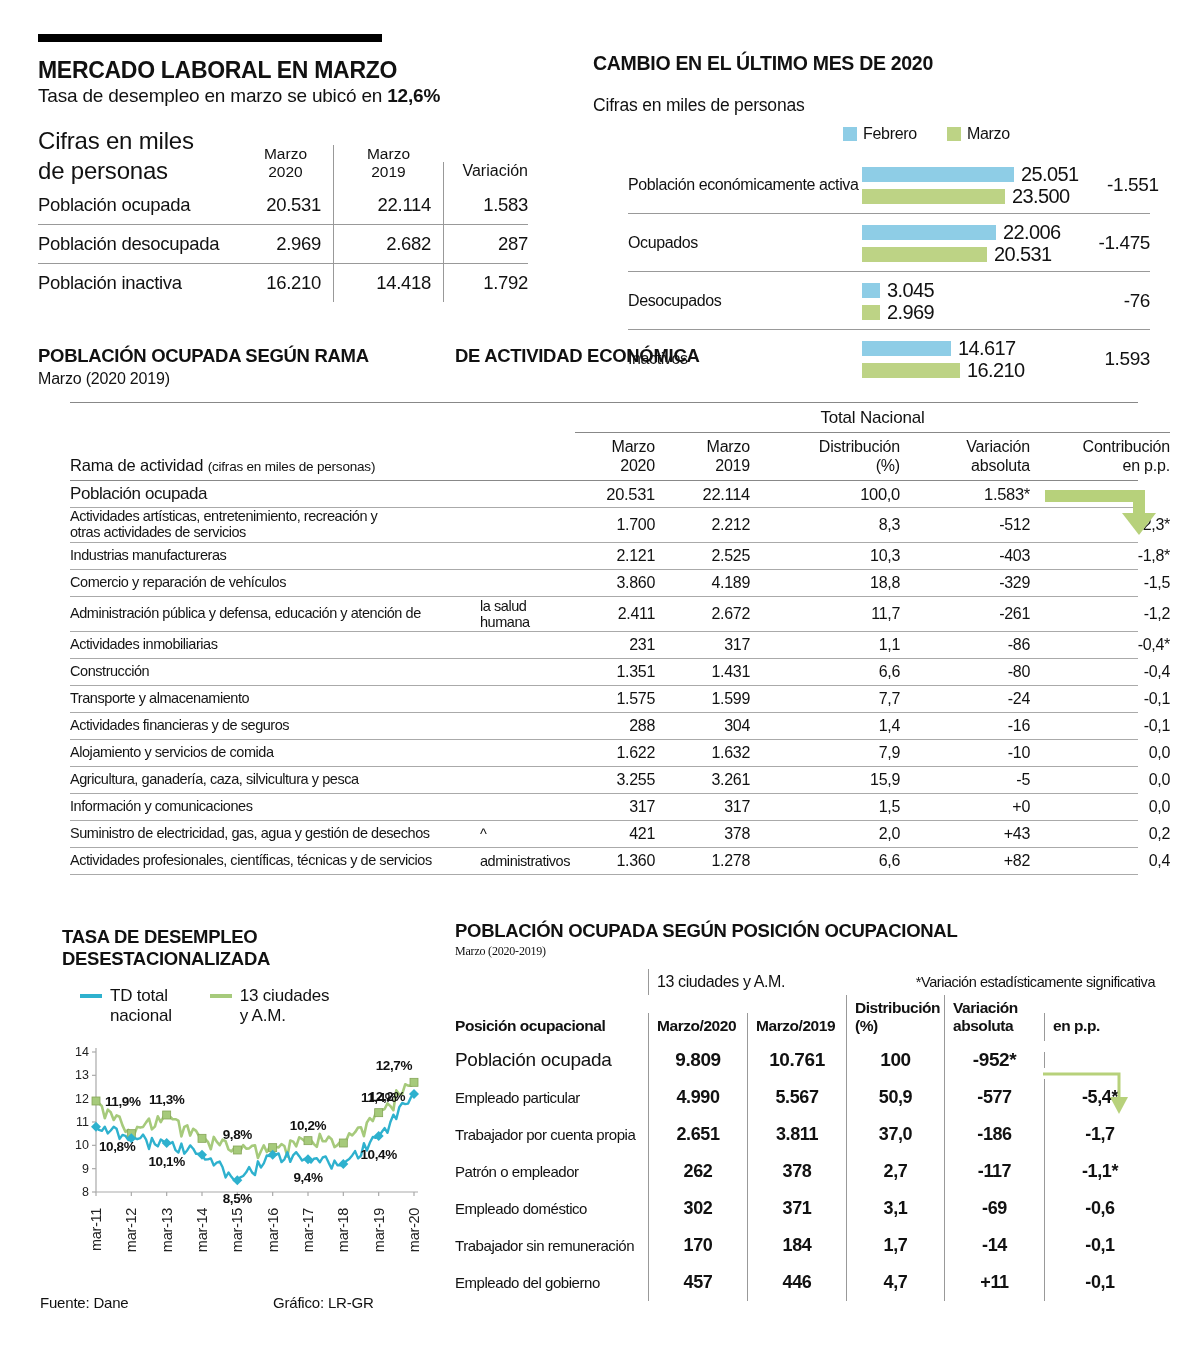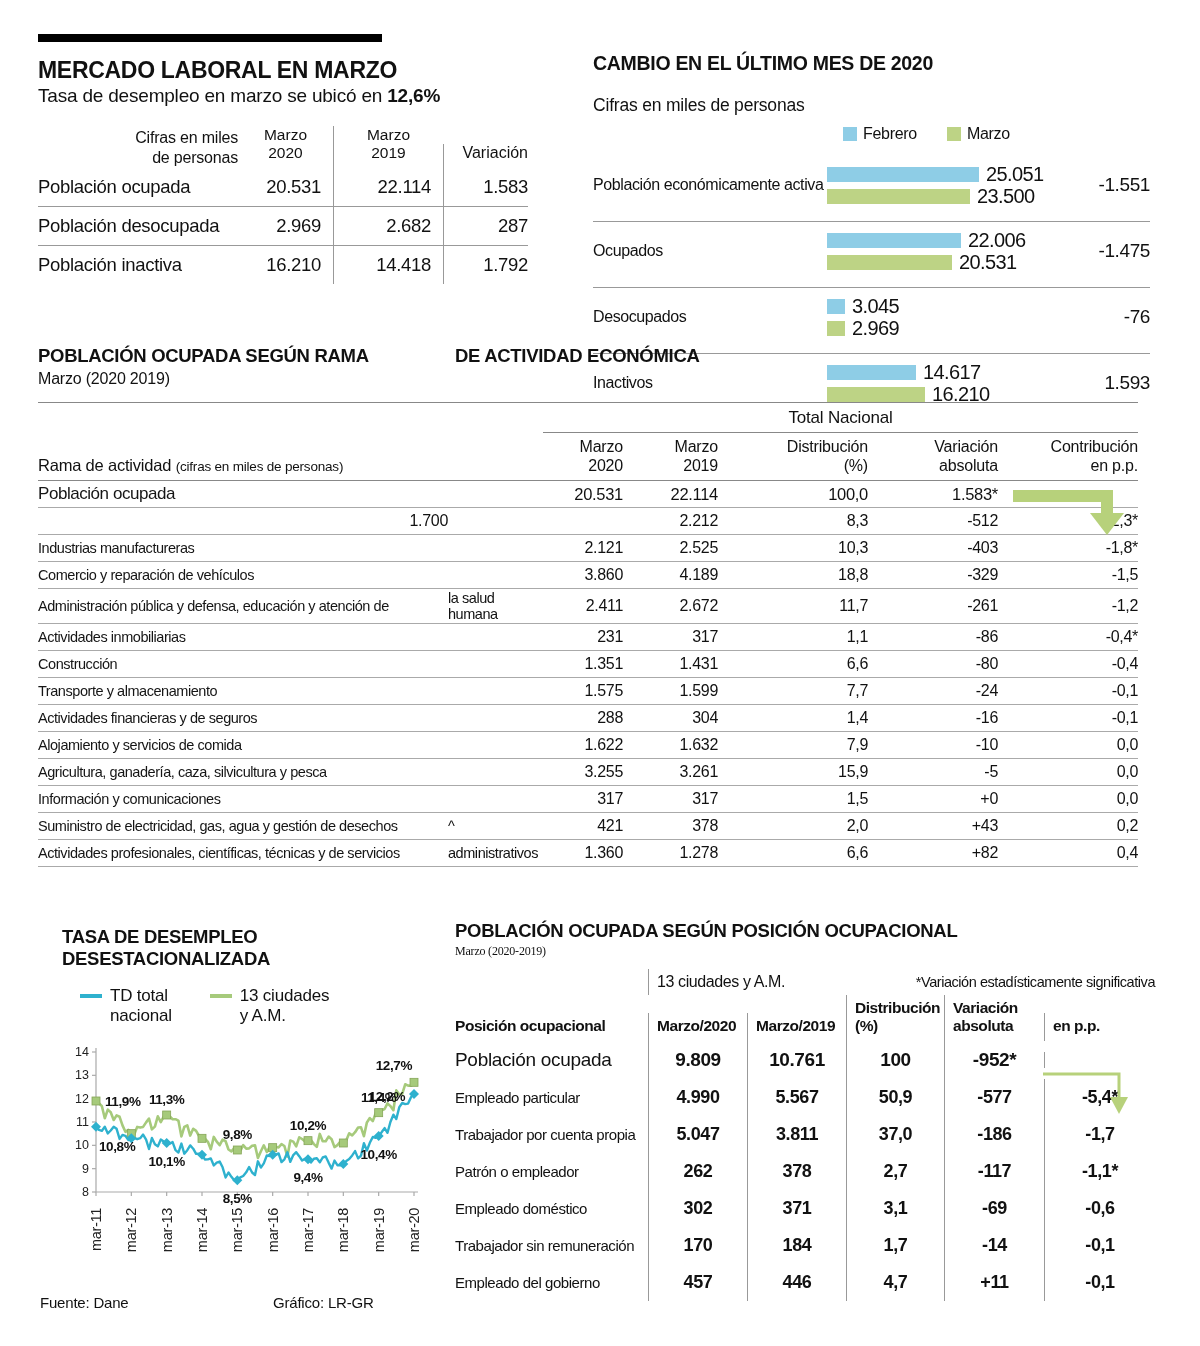--- a/index.html
+++ b/index.html
@@ -8,48 +8,48 @@
   .abs{position:absolute;}
   h1,h2{margin:0;font-weight:bold;letter-spacing:-0.3px;}
 
   
   #sec-overview{left:38px;top:34px;width:492px;}
   .black-bar{width:344px;height:8px;background:#000;margin-bottom:15px;}
   #sec-overview h1{font-size:23px;}
   .ov-sub{font-size:19px;line-height:1.28;margin-bottom:18px;letter-spacing:-0.2px;}
   .ov-grid{display:grid;grid-template-columns:200px 95px 110px 85px;align-items:end;}
   .ov-head{font-size:15.5px;text-align:center;line-height:1.15;padding-bottom:6px;}
-  .ov-units{font-size:16px;line-height:1.25;text-align:right;letter-spacing:-0.2px;}
+  .ov-units{font-size:24px;line-height:1.25;text-align:left;letter-spacing:-0.2px;}
   .ov-var-h{text-align:right;font-size:16px;padding-bottom:6px;}
   .ov-cell{font-size:18.5px;letter-spacing:-0.3px;padding:8px 0;align-self:center;}
   .ov-num{text-align:right;padding-right:12px;}
   .ov-div-l{border-left:1px solid #999;}
   .ov-row-line{grid-column:1/5;border-top:1px solid #999;height:0;}
 
   
   #sec-monthly{left:593px;top:52px;width:557px;}
   #sec-monthly h2{font-size:19.5px;margin-bottom:20px;}
   .mo-sub{font-size:17.5px;letter-spacing:-0.2px;margin-bottom:8px;}
   .mo-legend{position:relative;display:flex;gap:30px;margin-left:250px;font-size:16px;
              align-items:center;height:20px;margin-bottom:12px;letter-spacing:-0.3px;}
   .sw{width:14px;height:14px;display:inline-block;margin-right:6px;vertical-align:-2px;}
-  .bar-group{display:grid;grid-template-columns:234px 1fr 80px;align-items:center;padding:7px 0 14px;}
+  .bar-group{display:grid;grid-template-columns:234px 1fr 80px;align-items:center;padding:7px 0 6px;margin-left:35px;}
   .bar-group.sep{border-bottom:1px solid #999;}
   .bg-label{font-size:16px;letter-spacing:-0.4px;}
   .bar-row{display:flex;align-items:center;height:22px;}
   .bar{height:15px;}
   .bar-val{font-size:20px;margin-left:7px;letter-spacing:-0.6px;}
   .bg-var{text-align:right;font-size:19px;letter-spacing:-0.4px;}
 
   
   #sec-activity{left:38px;top:345px;width:1100px;}
   #sec-activity h2{font-size:18.5px;position:relative;}
   #act-title2{position:absolute;left:417px;top:0;}
   .act-sub{font-size:16px;margin-top:3px;letter-spacing:-0.2px;}
-  .act-table{margin-top:14px;border-top:1px solid #888;position:relative;}
+  .act-table{margin-top:14px;border-top:1px solid #888;position:relative;margin-left:32px;}
   .act-total{margin-left:505px;width:595px;text-align:center;font-size:17px;
              padding:5px 0 4px;border-bottom:1px solid #888;letter-spacing:-0.2px;}
   .act-grid{display:grid;grid-template-columns:410px 95px 80px 95px 150px 130px 140px;}
   .act-head{align-items:end;padding:4px 0 5px;border-bottom:1px solid #888;}
   .act-h{font-size:16px;text-align:right;line-height:1.2;letter-spacing:-0.2px;}
   .act-h-label{font-size:16.5px;text-align:left;grid-column:1/3;align-self:end;letter-spacing:-0.2px;}
   .act-h-label .small{font-size:13.5px;}
   .act-row{border-bottom:1px solid #aaa;align-items:center;min-height:24px;padding:1px 0;position:relative;}
   .act-label{font-size:14.5px;letter-spacing:-0.45px;line-height:1.08;white-space:pre-line;color:#151515;}
   .act-cont{font-size:14.5px;letter-spacing:-0.45px;}
@@ -192,20 +192,22 @@
           <div class="act-num" style="grid-column: 4;">22.114</div>
           <div class="act-num">100,0</div>
           <div class="act-num">1.583*</div>
           <div class="act-num"></div>
           <svg class="arrow-big" viewBox="0 0 118 52">
             <path d="M0 11 H94 V28" fill="none" stroke="#B7D17B" stroke-width="12"></path>
             <polygon points="77,28 111,28 94,50" fill="#B7D17B"></polygon>
           </svg>
         </div>
         <div class="act-grid act-row">
+          <div class="act-label" style="grid-column: 1 / 3;">Actividades artísticas, entretenimiento, recreación y
+otras actividades de servicios</div>
           <div class="act-num">1.700</div>
           <div class="act-num" style="grid-column: 4;">2.212</div>
           <div class="act-num">8,3</div>
           <div class="act-num">-512</div>
           <div class="act-num">-2,3*</div>
         </div>
         <div class="act-grid act-row">
           <div class="act-label" style="grid-column: 1 / 3;">Industrias manufactureras</div>
           <div class="act-num">2.121</div>
           <div class="act-num" style="grid-column: 4;">2.525</div>
@@ -422,21 +424,21 @@
         <div class="pos-grid pos-row">
           <div class="pos-label">Empleado particular</div>
           <div class="pos-num pos-bl">4.990</div>
           <div class="pos-num pos-bl">5.567</div>
           <div class="pos-num pos-bl">50,9</div>
           <div class="pos-num pos-bl">-577</div>
           <div class="pos-num pos-bl">-5,4*</div>
         </div>
         <div class="pos-grid pos-row">
           <div class="pos-label">Trabajador por cuenta propia</div>
-          <div class="pos-num pos-bl">5.047</div>
+          <div class="pos-num pos-bl">2.651</div>
           <div class="pos-num pos-bl">3.811</div>
           <div class="pos-num pos-bl">37,0</div>
           <div class="pos-num pos-bl">-186</div>
           <div class="pos-num pos-bl">-1,7</div>
         </div>
         <div class="pos-grid pos-row">
           <div class="pos-label">Patrón o empleador</div>
           <div class="pos-num pos-bl">262</div>
           <div class="pos-num pos-bl">378</div>
           <div class="pos-num pos-bl">2,7</div>

